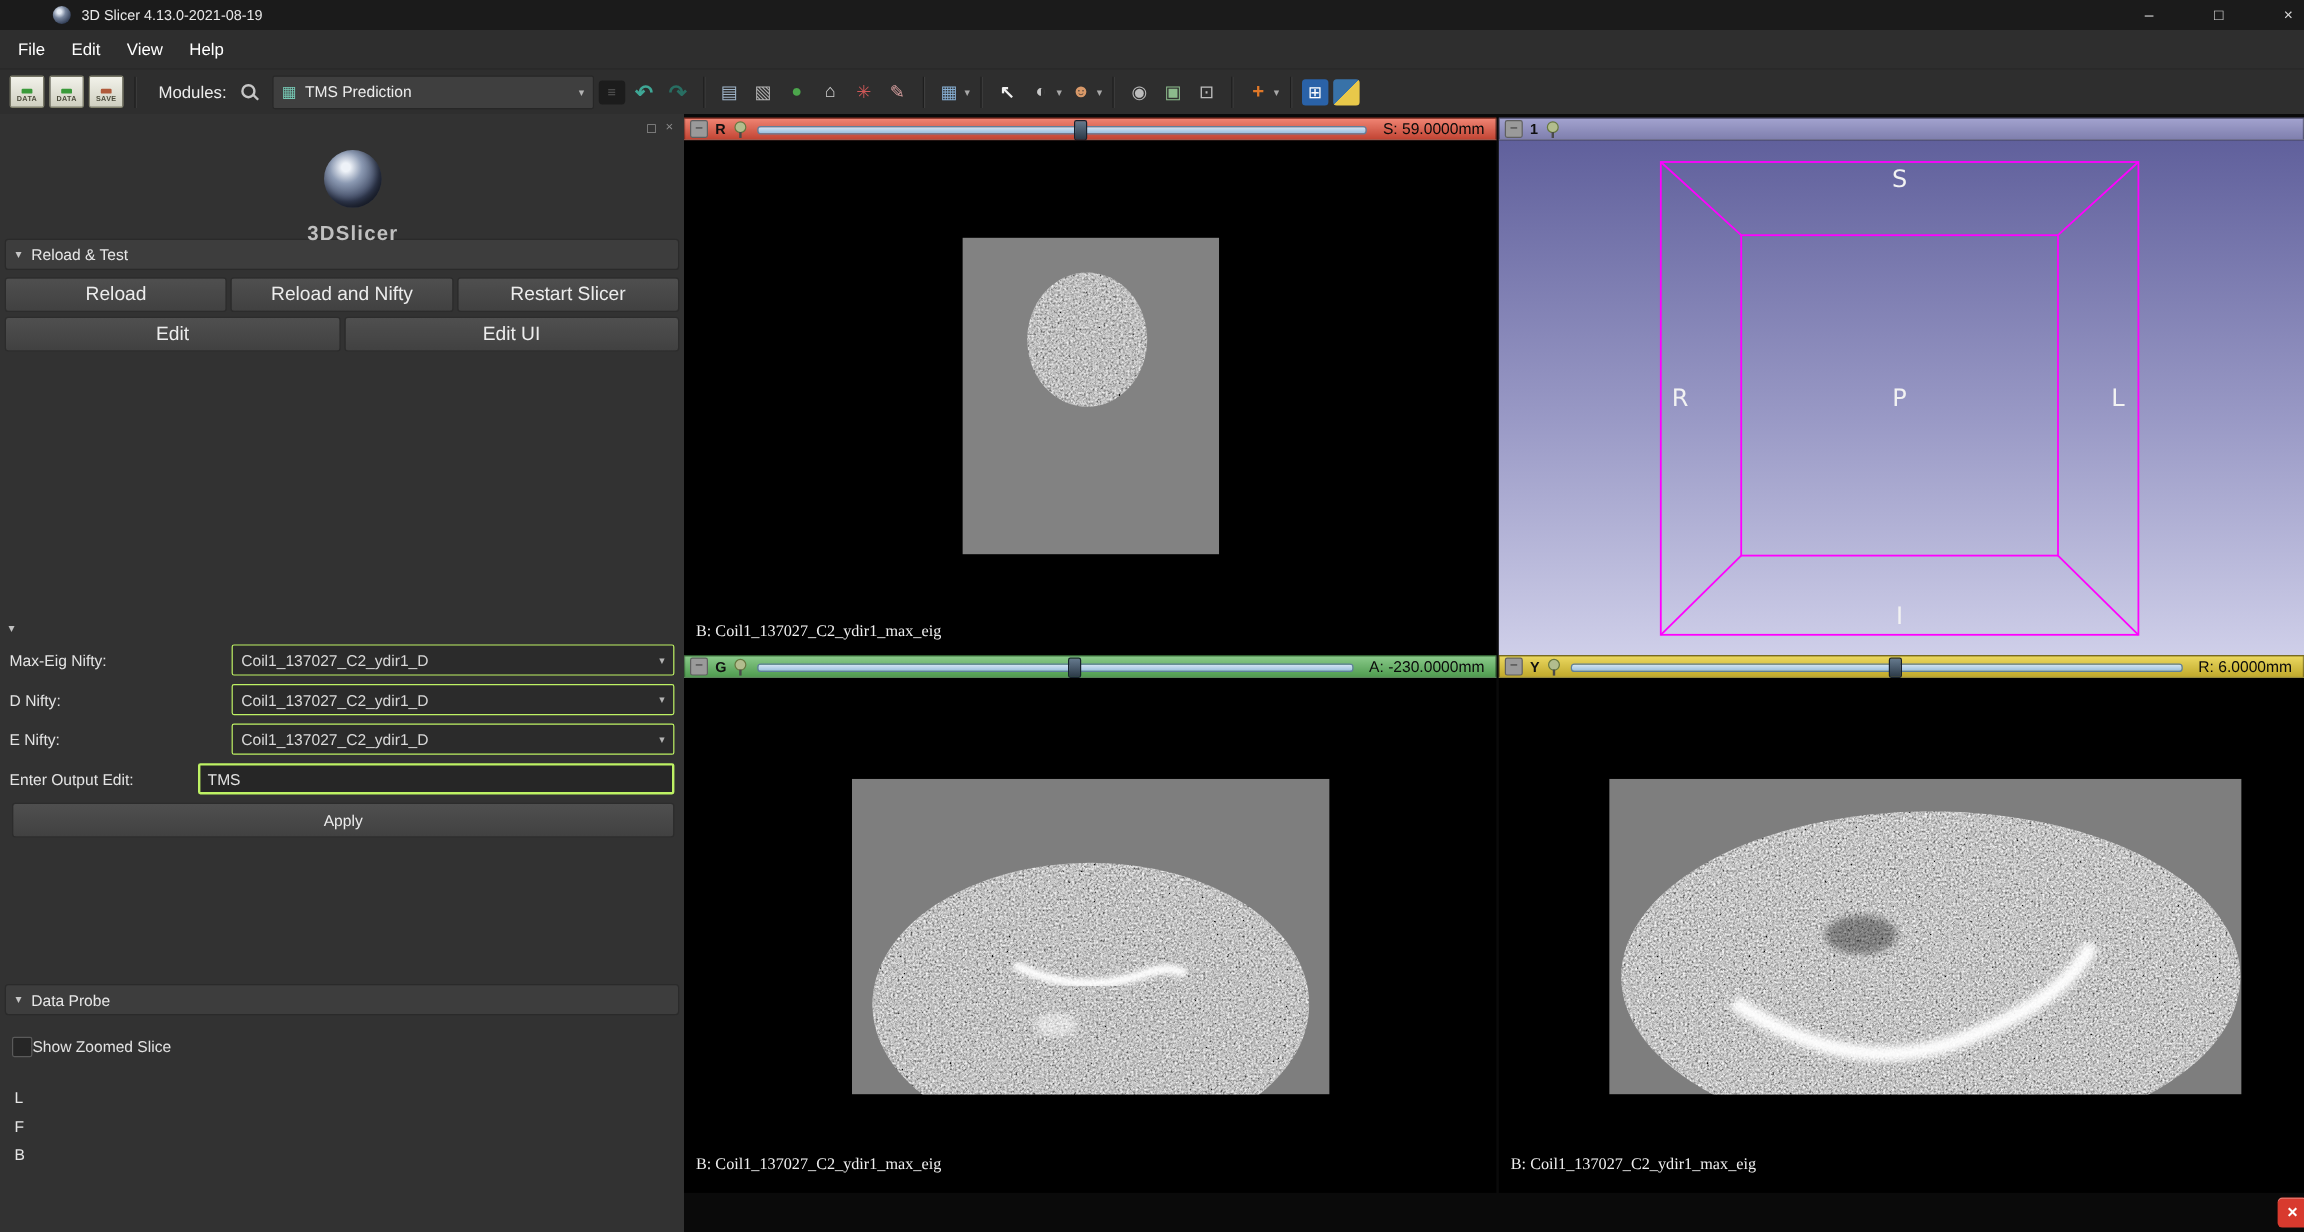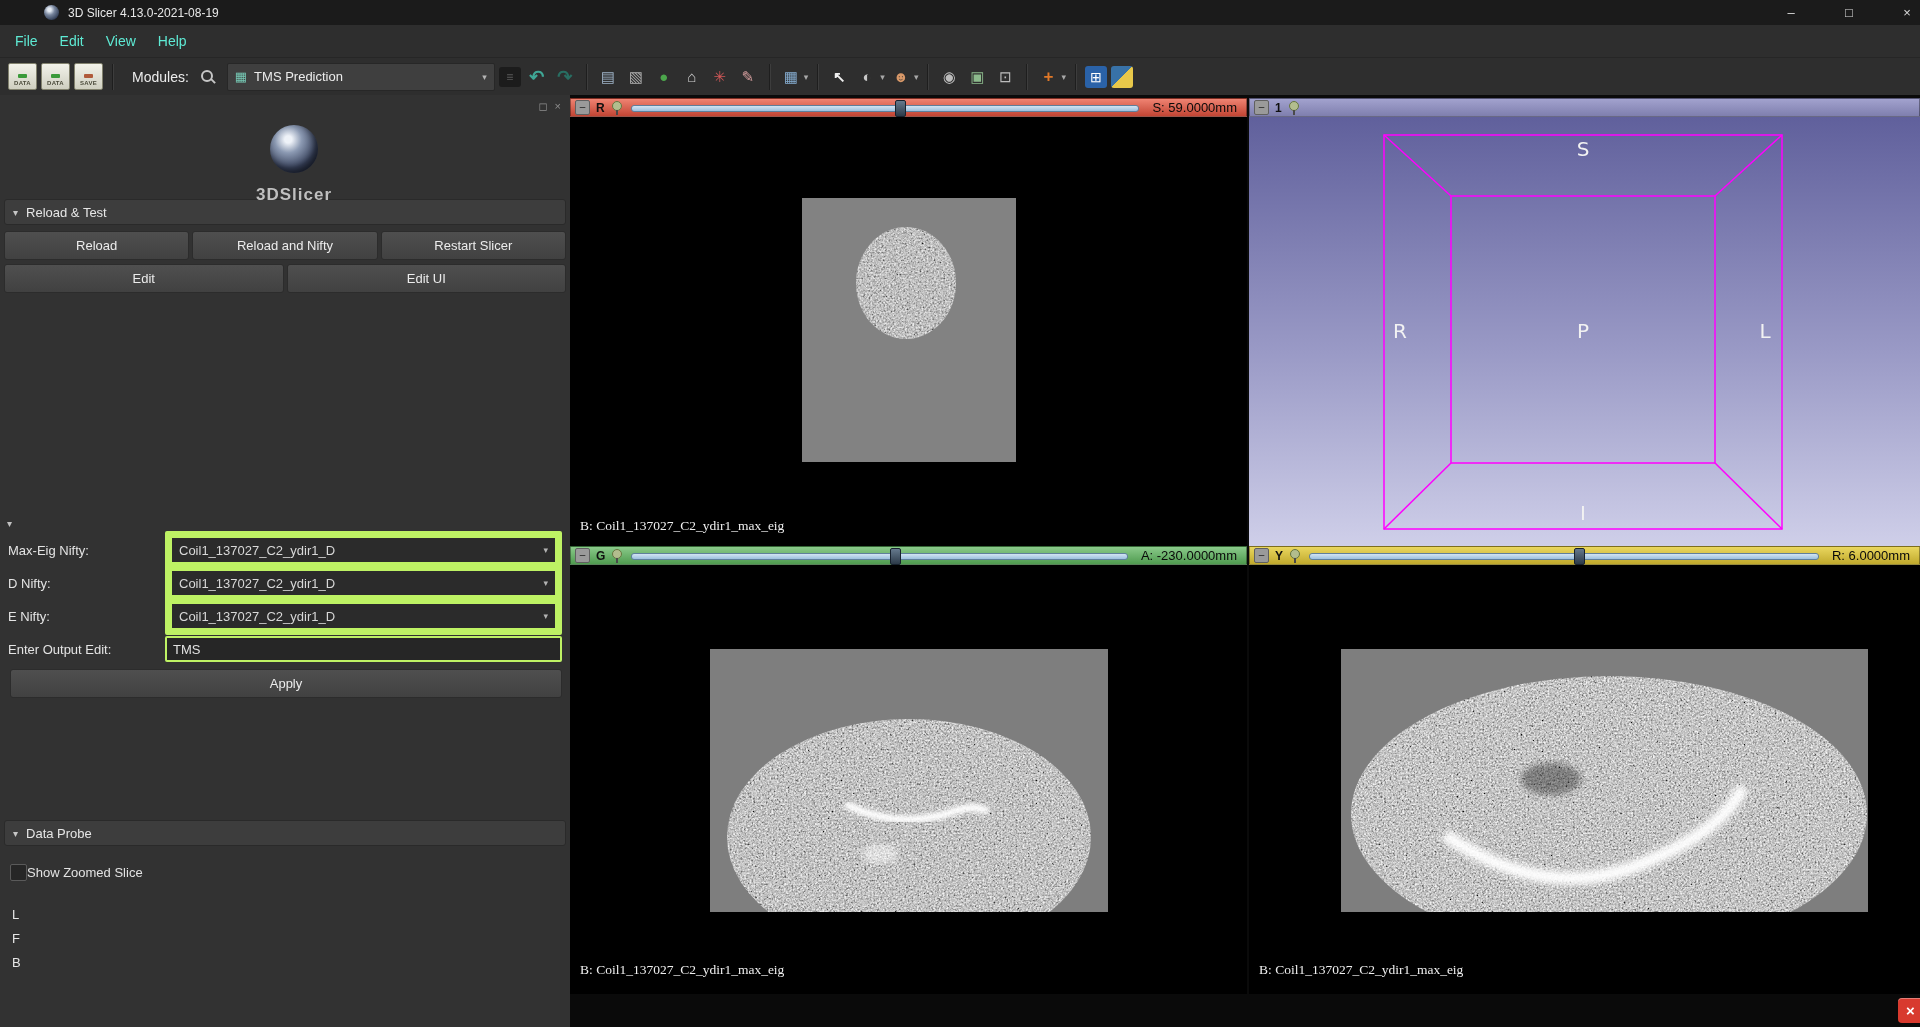--- a/index.html
+++ b/index.html
@@ -8,21 +8,21 @@
 
   
   .titlebar{position:absolute;top:0;left:0;right:0;height:25px;background:#1b1b1b;display:flex;align-items:center;color:#e8e8e8;font-size:12px;}
   .app-icon{width:15px;height:15px;margin:0 9px 0 44px;border-radius:50%;flex:none;
     background:radial-gradient(circle at 36% 32%, #e3e9f2 12%, #76849c 38%, #2c3850 78%);}
   .win-controls{margin-left:auto;display:flex;height:100%;}
   .win-btn{width:58px;height:100%;display:flex;align-items:center;justify-content:center;color:#dcdcdc;font-size:13px;}
 
   
   .menubar{position:absolute;top:25px;left:0;right:0;height:32px;background:#2e2e2e;border-bottom:1px solid #262626;display:flex;align-items:center;padding-left:4px;}
-  .menu-item{padding:5px 11px;color:#5eead4;font-size:14px;text-align:center;}
+  .menu-item{padding:5px 11px;color:#ffffff;font-size:14px;text-align:center;}
 
   
   .toolbar{position:absolute;top:58px;left:0;right:0;height:37px;background:#2e2e2e;border-bottom:1px solid #1f1f1f;display:flex;align-items:center;gap:4px;padding-left:8px;}
   .tb-sep{width:1px;height:26px;background:#1e1e1e;box-shadow:1px 0 0 #3d3d3d;margin:0 5px;flex:none;}
   .file-icon{width:27px;height:25px;background:linear-gradient(#f2f2ea,#cfcfc0);border:1px solid #82826e;border-radius:2px;display:flex;flex-direction:column;align-items:center;justify-content:flex-end;flex:none;}
   .fi-accent{width:9px;height:4px;background:#3a9a3a;border-radius:1px;margin-bottom:2px;}
   .fi-label{font-size:6px;font-weight:700;color:#4a4a3a;line-height:7px;margin-bottom:2px;letter-spacing:.3px;}
   .modules-label{color:#ececec;font-size:14px;margin:0 6px 0 10px;}
   .search-icon{position:relative;width:18px;height:18px;margin-right:6px;flex:none;}
   .search-icon::before{content:"";position:absolute;left:2px;top:2px;width:8px;height:8px;border:2px solid #c6c6c6;border-radius:50%;}
@@ -49,25 +49,25 @@
   .logo-row{display:flex;align-items:center;gap:12px;margin:30px 0 0 18px;height:48px;flex-direction:column;}
   .logo-mark{width:48px;height:48px;border-radius:50%;flex:none;
     background:radial-gradient(circle at 38% 30%, #eef2f8 8%, #8b99b2 30%, #3a445e 64%, #202840 100%);
     box-shadow:inset -3px -4px 7px rgba(0,0,0,.55);}
   .logo-text{font-size:17px;font-weight:700;color:#bfbfbf;letter-spacing:1px;}
   .section-header{margin:26px 4px 0;height:24px;background:#3d3d3d;border:1px solid #2a2a2a;border-radius:3px;display:flex;align-items:center;gap:8px;padding:0 8px;font-size:13px;color:#e6e6e6;}
   .section-header.probe{margin-top:122px;}
   .tri{font-size:10px;color:#c6c6c6;}
   .btn-row3{display:grid;grid-template-columns:1fr 1fr 1fr;gap:3px;margin:6px 4px 0;}
   .btn-row2{display:grid;grid-template-columns:1fr 1fr;gap:3px;margin:4px 4px 0;}
-  .btn{height:27px;background:linear-gradient(#4f4f4f,#414141);border:1px solid #2c2c2c;border-radius:3px;color:#ececec;font-size:13px;display:flex;align-items:center;justify-content:center;}
+  .btn{height:27px;background:linear-gradient(#4f4f4f,#414141);border:1px solid #2c2c2c;border-radius:3px;color:#ececec;font-size:16px;display:flex;align-items:center;justify-content:center;}
   .lone-arrow{margin:225px 0 0 7px;height:12px;color:#c0c0c0;font-size:10px;}
   .form-row{display:flex;align-items:center;height:26px;margin:7px 8px 0;font-size:13px;}
   .form-row .lbl{width:157px;flex:none;color:#e4e4e4;}
-  .dropdown{flex:1;height:24px;background:#2b2b2b;border:7px solid #bef264;border-radius:2px;display:flex;align-items:center;padding:0 7px;color:#d8d8d8;font-size:13px;}
+  .dropdown{flex:1;height:24px;background:#2b2b2b;border:1px solid #bef264;border-radius:2px;display:flex;align-items:center;padding:0 7px;color:#d8d8d8;font-size:13px;margin-left:28px;}
   .text-input{flex:1;height:22px;background:#262626;border:2px solid #bef264;border-radius:2px;color:#e2e2e2;font-size:13px;padding:0 6px;font-family:"Liberation Sans",sans-serif;outline:none;}
   .apply-btn{margin:7px 10px 0;height:27px;width:550px;background:linear-gradient(#4f4f4f,#414141);border:1px solid #2c2c2c;border-radius:3px;color:#ececec;font-size:13px;display:flex;align-items:center;justify-content:center;}
   .checkbox-row{display:flex;align-items:center;margin:18px 0 0 10px;font-size:13px;}
   .checkbox{width:15px;height:15px;background:#262626;border:1px solid #5a5a5a;border-radius:2px;flex:none;}
   .orient{margin:22px 0 0 12px;font-size:13px;color:#e6e6e6;}
   .orient div{height:24px;line-height:24px;}
 
   
   .views{position:absolute;left:570px;top:95px;right:0;bottom:0;background:#0a0a0a;}
   .bar{position:absolute;height:19px;display:flex;align-items:center;gap:6px;padding:0 4px;box-sizing:border-box;border:1px solid rgba(0,0,0,.35);}

